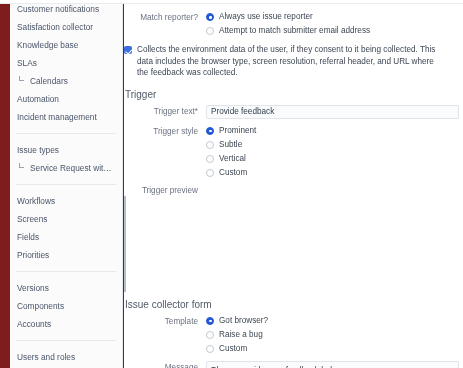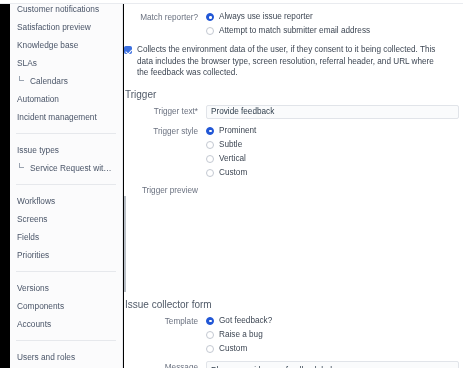--- a/index.html
+++ b/index.html
@@ -6,21 +6,21 @@
   html, body {
     margin: 0; padding: 0;
     width: 463px; height: 368px;
     overflow: hidden;
     background: #ffffff;
     font-family: "Liberation Sans", sans-serif;
   }
   #page {
     position: relative;
     width: 463px; height: 368px;
-    background: #000000;
+    background: #7f1d1d;
     overflow: hidden;
   }
 
   
   .top-strip {
     position: absolute; left: 0; top: 0;
     width: 463px; height: 4px;
     background: #ffffff;
     border-bottom: 1px solid #e9ebef;
   }
@@ -243,21 +243,21 @@
 <body>
 
 <div id="page">
 
   <div class="top-strip"></div>
 
   <div class="sidebar">
     <div id="nav-root">
         <div class="nav-group">
           <div class="nav-item clipped"><span>Customer notifications</span></div>
-          <div class="nav-item"><span>Satisfaction preview</span></div>
+          <div class="nav-item"><span>Satisfaction collector</span></div>
           <div class="nav-item"><span>Knowledge base</span></div>
           <div class="nav-item"><span>SLAs</span></div>
           <div class="nav-item child"><span class="elbow"></span><span>Calendars</span></div>
           <div class="nav-item"><span>Automation</span></div>
           <div class="nav-item"><span>Incident management</span></div>
         </div>
         <div class="nav-sep"></div>
         <div class="nav-group">
           <div class="nav-item"><span>Issue types</span></div>
           <div class="nav-item child"><span class="elbow"></span><span>Service Request with Appr...</span></div>
@@ -360,21 +360,21 @@
       </div>
     </div>
 
     <div class="section-h">Issue collector form</div>
 
     <div class="field-row">
       <div class="lbl">Template</div>
       <div class="ctl">
         <div class="opt">
           <span class="radio on"></span>
-          <span class="opt-label">Got feedback?</span>
+          <span class="opt-label">Got browser?</span>
         </div>
         <div class="opt">
           <span class="radio"></span>
           <span class="opt-label">Raise a bug</span>
         </div>
         <div class="opt">
           <span class="radio"></span>
           <span class="opt-label">Custom</span>
         </div>
       </div>

